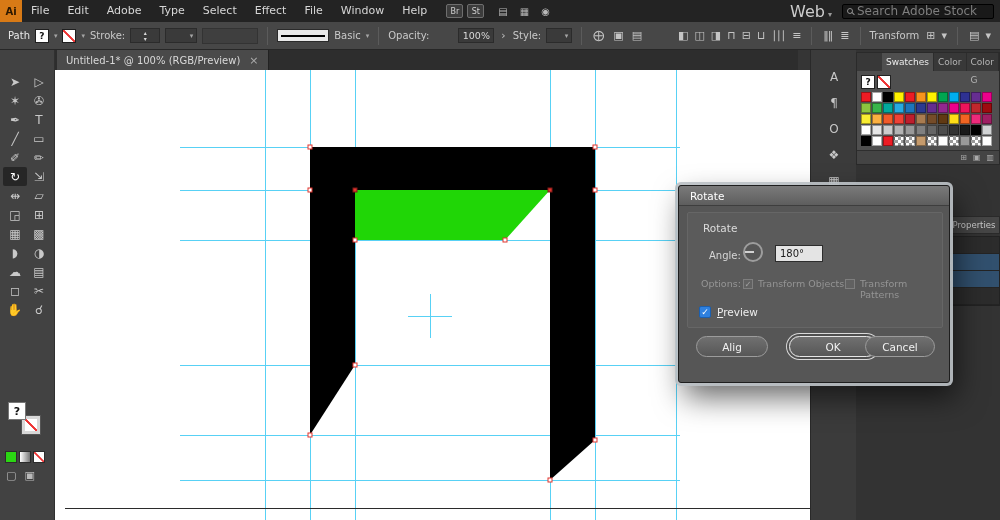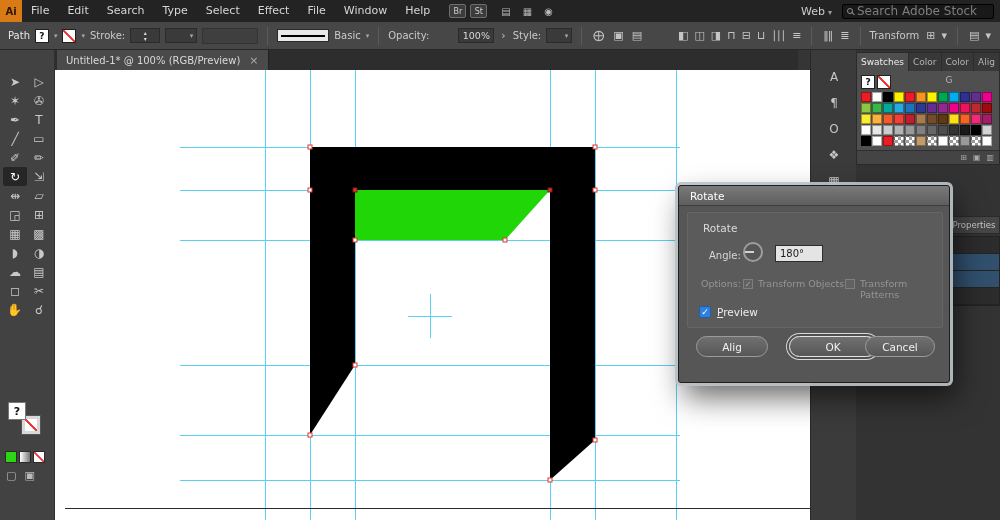--- a/index.html
+++ b/index.html
@@ -8,21 +8,21 @@
   #app { position:absolute; inset:0; width:1000px; height:520px; }
 
   
   .menubar { position:absolute; left:0; top:0; width:1000px; height:22px; background:#232323; display:flex; align-items:center; color:#d6d6d6; }
   .logo { width:22px; height:22px; background:#d87a16; color:#2a1700; font-weight:bold; font-size:10px; display:flex; align-items:center; justify-content:center; }
   .menu-item { padding:0 9px; font-size:11px; line-height:22px; cursor:default; }
   .badges { display:flex; gap:4px; margin-left:10px; align-items:center; }
   .badge { width:17px; height:14px; border:1px solid #6e6e6e; border-radius:2px; background:#3c3c3c; color:#cfcfcf; font-size:8px; display:flex; align-items:center; justify-content:center; }
   .qicon { color:#b9b9b9; font-size:10px; padding:0 4px; }
   .mb-right { margin-left:auto; display:flex; align-items:center; gap:10px; padding-right:6px; }
-  .workspace { color:#cccccc; font-size:11px; }
+  .workspace { color:#cccccc; font-size:16px; }
   .caret { font-size:8px; color:#9a9a9a; margin-left:3px; }
   .searchbox { width:152px; height:15px; background:#191919; border:1px solid #000; border-radius:2px; display:flex; align-items:center; padding:0 4px; gap:4px; }
   .mag { width:6px; height:6px; border:1px solid #8f8f8f; border-radius:50%; position:relative; flex:none; }
   .mag::after { content:""; position:absolute; width:4px; height:1px; background:#8f8f8f; transform:rotate(45deg); right:-3px; bottom:-1px; }
   .searchbox input { background:transparent; border:none; outline:none; color:#bbb; font-size:12px; width:120px; font-family:inherit; }
   .searchbox input::placeholder { color:#7e7e7e; }
 
   
   .ctrlbar { position:absolute; left:0; top:22px; width:1000px; height:28px; background:#474747; border-bottom:1px solid #272727; display:flex; align-items:center; padding:0 8px; gap:5px; color:#c9c9c9; font-size:10px; white-space:nowrap; overflow:hidden; }
   .ctl-box { background:#3a3a3a; border:1px solid #2b2b2b; height:15px; display:flex; align-items:center; justify-content:center; color:#d9d9d9; font-size:9.5px; padding:0 3px; }
@@ -60,21 +60,21 @@
 
   
   .right-bg { position:absolute; left:810px; top:50px; width:190px; height:470px; background:#333333; }
   .dock { position:absolute; left:810px; top:50px; width:46px; height:470px; background:#3b3b3b; border-left:1px solid #292929; }
   .dock-icon { width:46px; height:26px; display:flex; align-items:center; justify-content:center; color:#c8c8c8; font-size:12px; }
   .dock .pad { height:14px; }
 
   .sw-panel { position:absolute; left:856px; top:52px; width:144px; background:#4f4f4f; border:1px solid #2a2a2a; }
   .sw-tabs { display:flex; background:#383838; height:18px; }
   .sw-tab { padding:0 4px; font-size:9px; color:#b3b3b3; line-height:18px; border-right:1px solid #2d2d2d; }
-  .sw-tab.active { background:#4f4f4f; color:#ececec; }
+  .sw-tab.active { background:#4f4f4f; color:#ececec;margin-left:25px; }
   .sw-body { padding:4px; }
   .sw-specials { display:flex; gap:2px; margin-bottom:3px; }
   .sw-q { width:14px; height:14px; background:#fff; border:1px solid #222; color:#111; font-size:9px; font-weight:bold; display:flex; align-items:center; justify-content:center; }
   .sw-none { width:14px; height:14px; border:1px solid #222; background:linear-gradient(to top right,#fff 42%,#e33 46%,#e33 54%,#fff 58%); }
   .sw-grid { display:grid; grid-template-columns:repeat(12,10px); grid-auto-rows:10px; gap:1px; }
   .sw-cell { width:10px; height:10px; border:1px solid rgba(0,0,0,.35); }
   .sw-cell.pattern { background-image:linear-gradient(45deg,#9a9a9a 25%,transparent 25%,transparent 75%,#9a9a9a 75%),linear-gradient(45deg,#9a9a9a 25%,#fff 25%,#fff 75%,#9a9a9a 75%); background-size:6px 6px; background-position:0 0,3px 3px; background-color:#fff; }
   .sw-footer { height:14px; background:#444; border-top:1px solid #2e2e2e; display:flex; justify-content:flex-end; gap:6px; align-items:center; padding:0 5px; color:#aaa; font-size:8px; }
 
   .props-tab { position:absolute; left:948px; top:216px; width:52px; height:18px; background:#464646; border:1px solid #2a2a2a; color:#c9c9c9; font-size:8.5px; display:flex; align-items:center; justify-content:center; }
@@ -107,21 +107,21 @@
 </head>
 <body>
 
 <div id="app">
 
   <div class="menubar">
     <div class="logo">Ai</div>
     <div id="menu-items" style="display:flex;">
         <span class="menu-item">File</span>
         <span class="menu-item">Edit</span>
-        <span class="menu-item">Search</span>
+        <span class="menu-item">Adobe</span>
         <span class="menu-item">Type</span>
         <span class="menu-item">Select</span>
         <span class="menu-item">Effect</span>
         <span class="menu-item">File</span>
         <span class="menu-item">Window</span>
         <span class="menu-item">Help</span>
       </div>
     <div class="badges" id="badge-wrap">
         <span class="badge">Br</span>
         <span class="badge">St</span>

